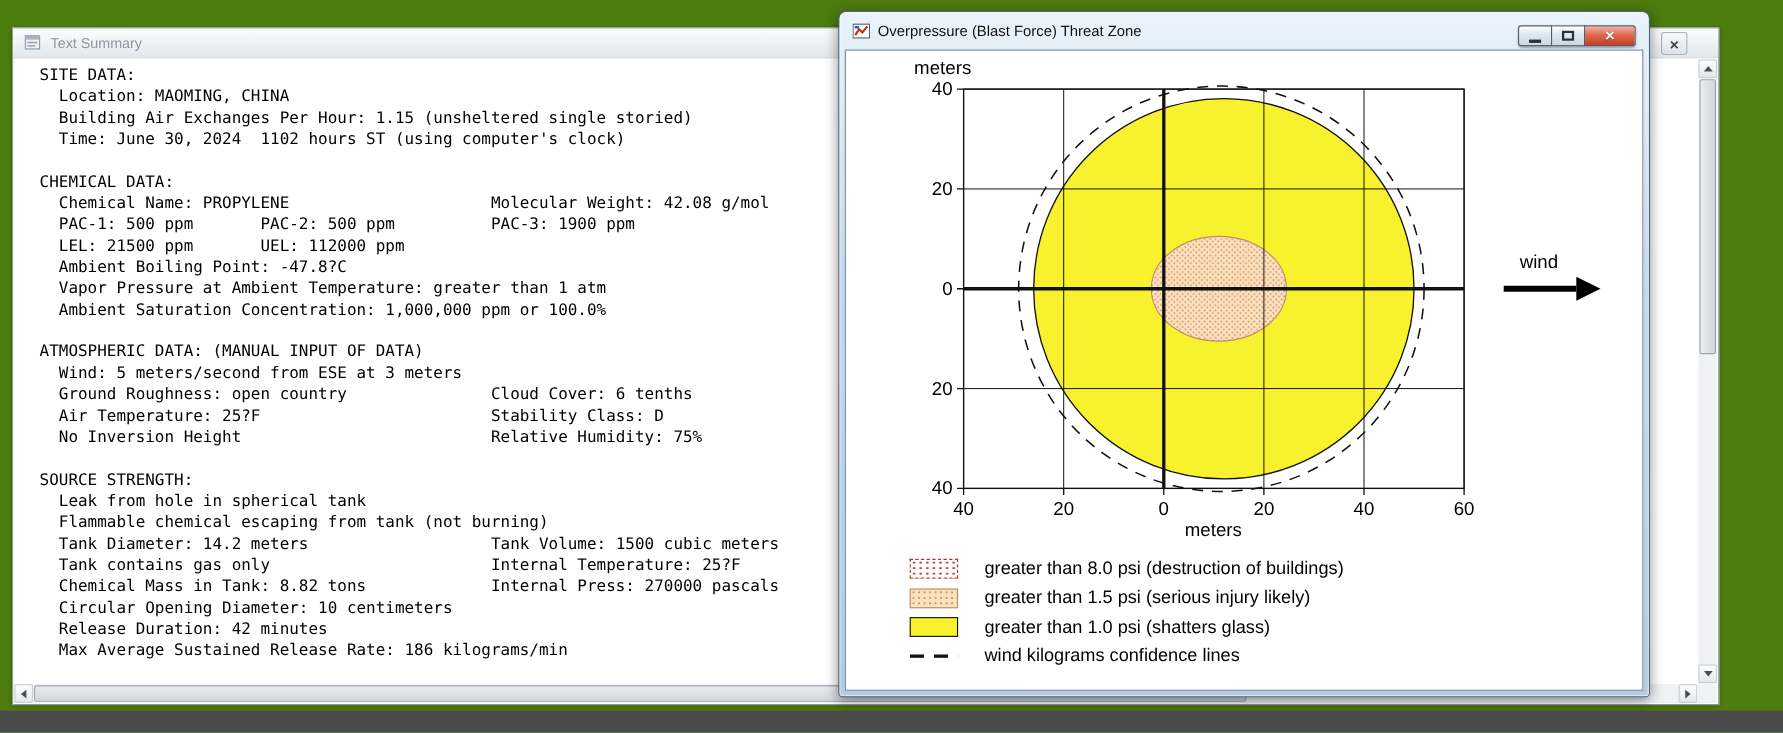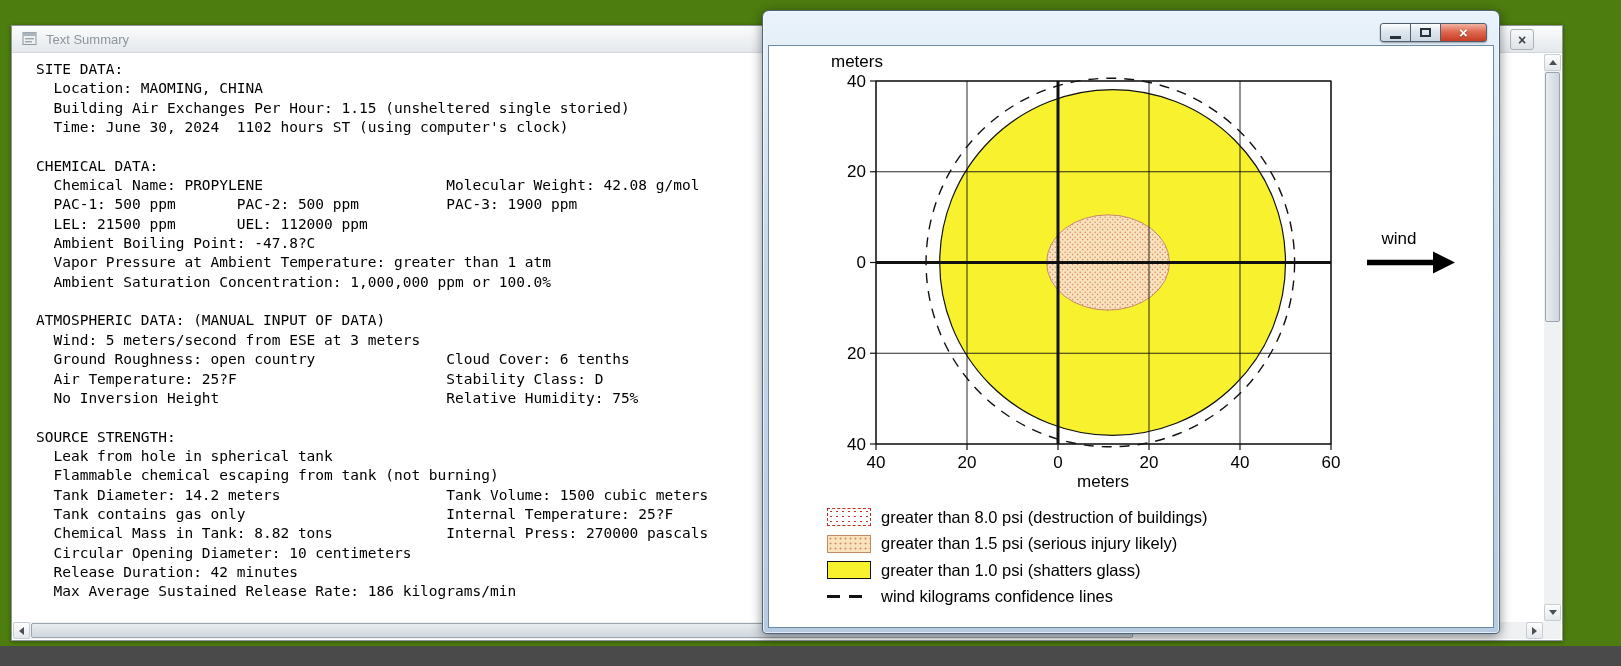--- a/index.html
+++ b/index.html
@@ -61,21 +61,21 @@
   .glyph-min{width:11px;height:3px;background:#27313a;margin-top:9px;}
   .glyph-max{width:11px;height:9px;border:2px solid #27313a;}
   .glyph-close{color:#fff;font-size:15px;font-weight:bold;line-height:1;text-shadow:0 1px 1px rgba(0,0,0,.4);}
 
   
   .chart-svg{position:absolute;left:0;top:0;}
   .chart-svg text{font-family:"Liberation Sans",sans-serif;font-size:17px;fill:#000;}
 
   
   .legend{position:absolute;left:58px;top:458px;display:flex;flex-direction:column;}
-  .legend-row{display:flex;align-items:center;height:26.5px;gap:10px;font-size:16.5px;color:#000;}
+  .legend-row{display:flex;align-items:center;height:26.5px;gap:24px;font-size:16.5px;color:#000;}
   .swatch{display:inline-block;width:44px;height:18px;flex:0 0 auto;}
   .swatch.dotted-red{background-color:#fff;border:1.5px dashed #c43028;
         background-image:radial-gradient(circle,#c43028 0.9px,transparent 1.1px);background-size:6px 5px;}
   .swatch.stippled-tan{background-color:#f9e3bd;border:1px solid #c08a62;
         background-image:radial-gradient(circle,#d9876b 0.9px,transparent 1.1px);background-size:5px 5px;}
   .swatch.solid-yellow{background-color:#f8f22e;border:1px solid #111;}
   .swatch.dashed-line{height:3px;border:none;
         background:repeating-linear-gradient(90deg,#111 0 13px,transparent 13px 22px);}
 </style>
 </head>
@@ -139,20 +139,28 @@
         </div>
       <div class="h-thumb"></div>
       <div class="sb-btn right">
           <span class="tri t-right"></span>
         </div>
     </div>
     <div class="corner"></div>
   </div>
 
   <div class="tz-window">
+    <div class="tz-titlebar">
+      <svg width="16" height="16">
+        <rect x="0.5" y="2" width="15" height="12.5" fill="#fff" stroke="#55606c"></rect>
+        <polyline points="2.5,12 6,6.5 9,9.5 13.5,4" stroke="#c22d1e" stroke-width="2" fill="none"></polyline>
+        <rect x="2" y="3.5" width="4" height="2.5" fill="#3a62a8"></rect>
+      </svg>
+      <span>Overpressure (Blast Force) Threat Zone</span>
+    </div>
 
     <div class="caption-group">
       <div class="cap-btn first">
           <span class="glyph-min"></span>
         </div>
       <div class="cap-btn">
           <span class="glyph-max"></span>
         </div>
       <div class="cap-btn close">
           <span class="glyph-close">×</span>

